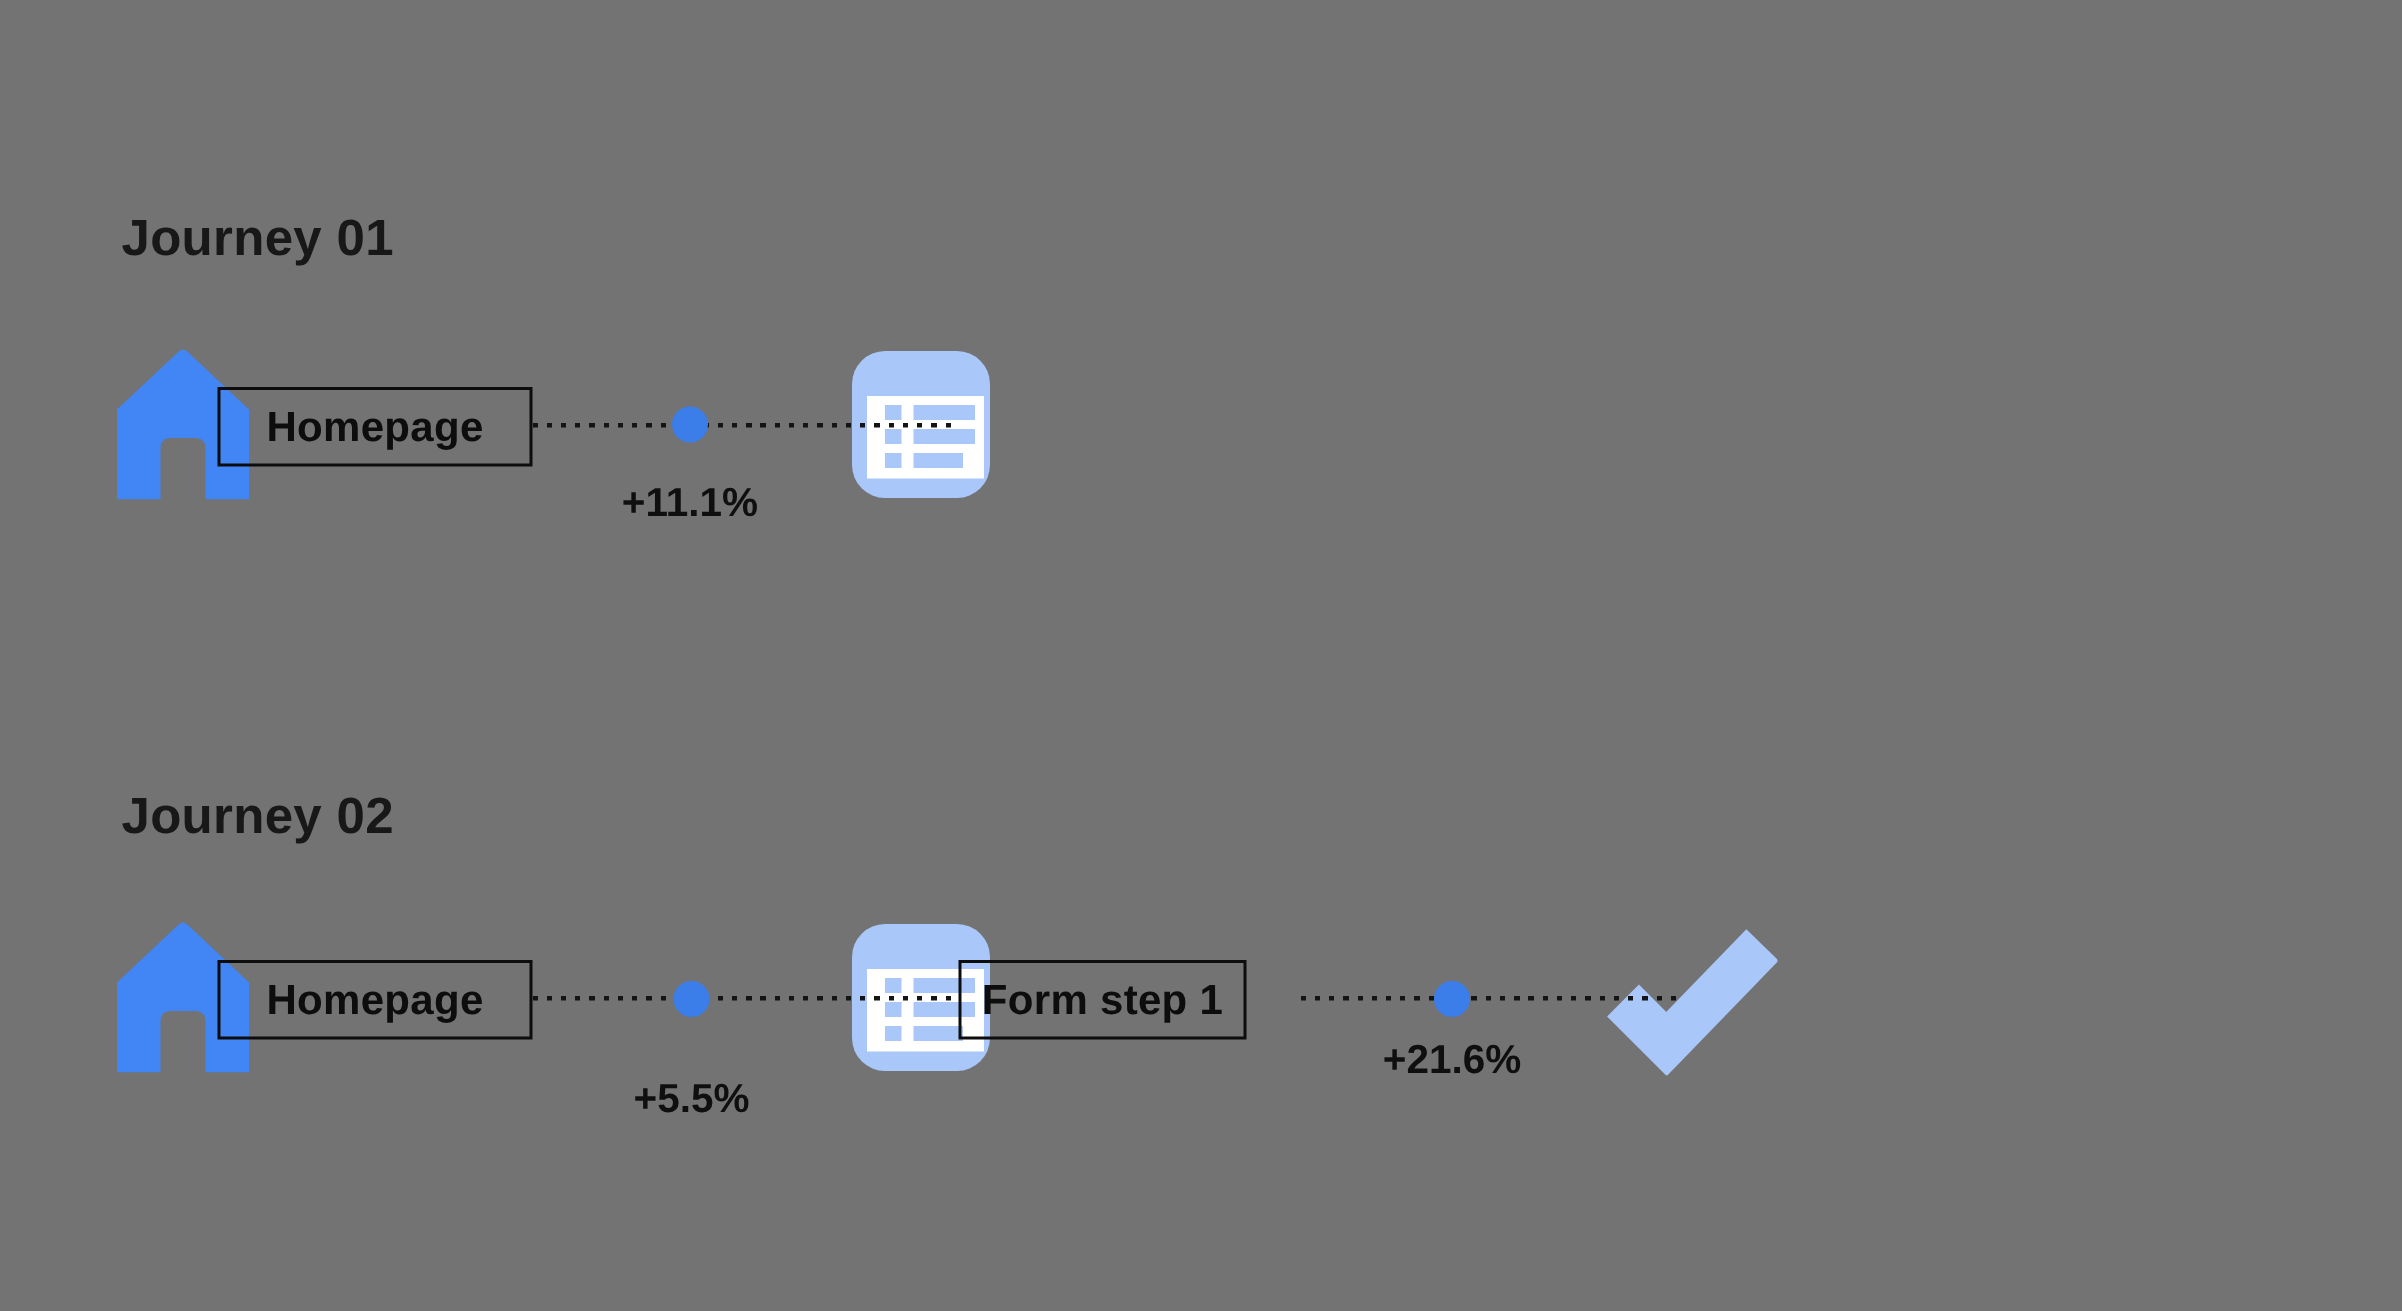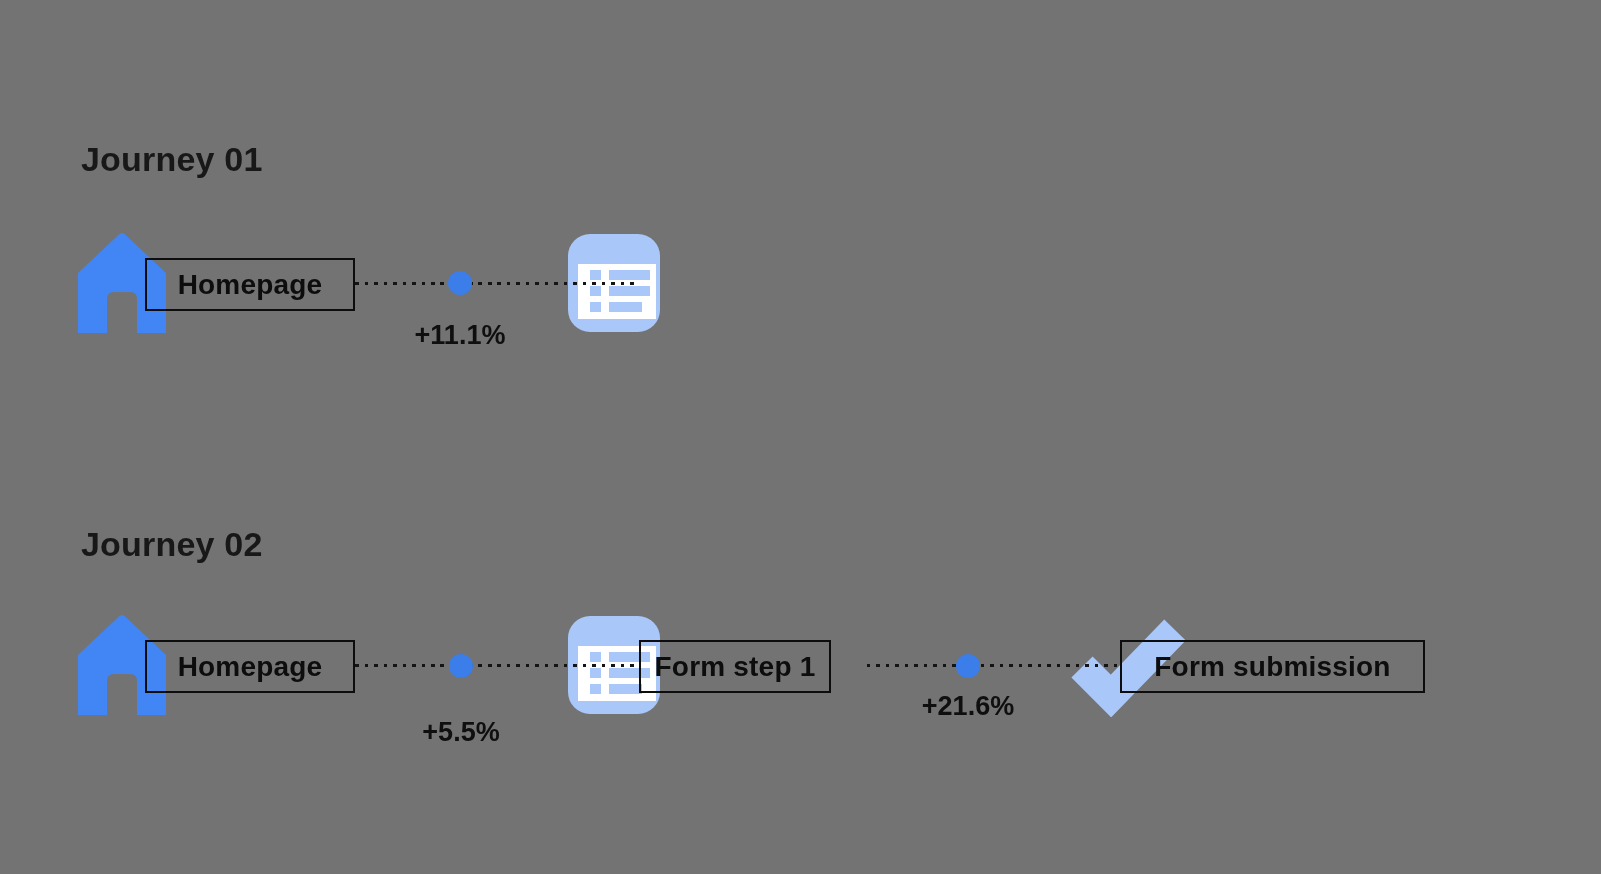--- a/index.html
+++ b/index.html
@@ -151,15 +151,14 @@
   <div class="pct-label" style="left:883px; top:691px;">+21.6%</div>
 
   <div class="check-icon" style="left:1071px; top:611px;">
     <svg width="114" height="106" viewBox="0 0 114 106">
       <path d="M11 56 L40 85 L104 19" fill="none" stroke="#a9c7f9" stroke-width="30" stroke-linecap="butt" stroke-linejoin="miter"></path>
     </svg>
   </div>
 
   <div class="label-box" style="left:145px; top:640px; width:210px;">Homepage</div>
   <div class="label-box" style="left:639px; top:640px; width:192px;">Form step 1</div>
-  <div class="label-box" style="left:1120px; top:640px; width:305px;">Form submission</div>
 
 </div>
 
 </body></html>

